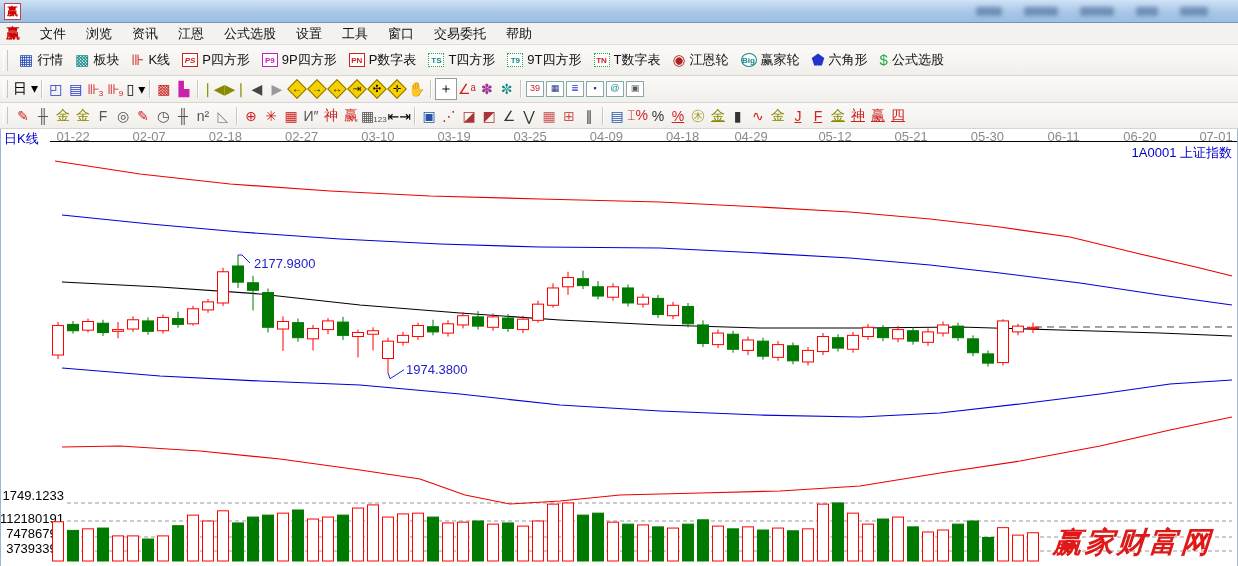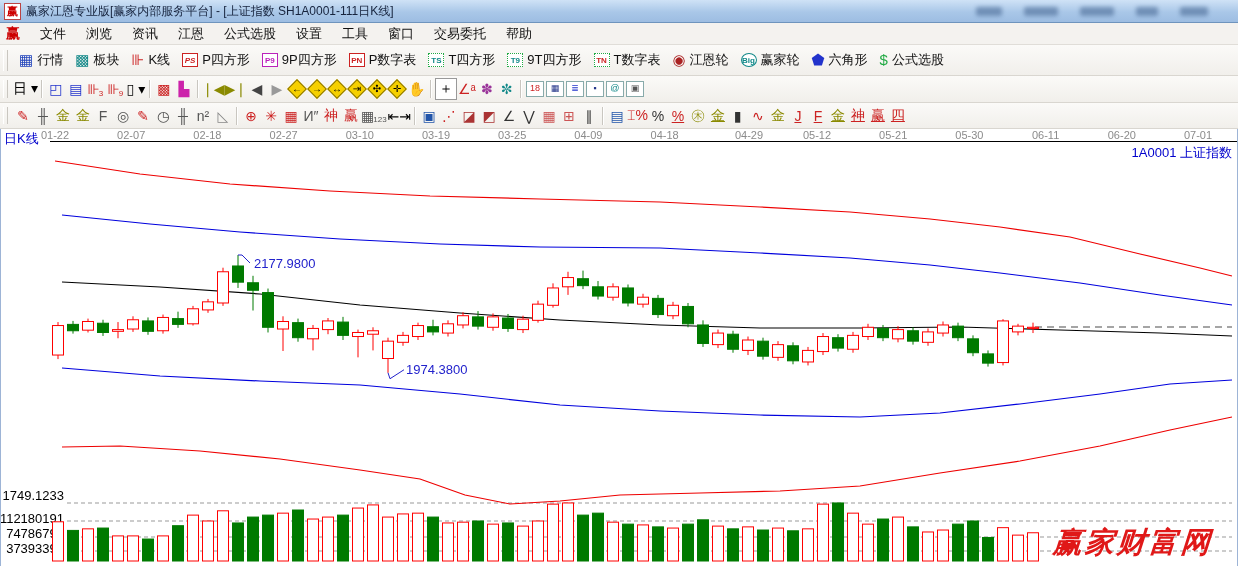--- a/index.html
+++ b/index.html
@@ -42,39 +42,38 @@
     font-size:9px;text-align:center;display:inline-block;}
   .diamond{position:relative;width:18px;height:18px;display:inline-block;}
   .diamond .d{position:absolute;left:2px;top:2px;width:14px;height:14px;background:#f6d000;
     border:1px solid #8a7400;transform:rotate(45deg);box-sizing:border-box;}
   .diamond .a{position:absolute;left:0;top:1px;width:18px;text-align:center;font-size:10px;color:#000;line-height:16px;}
 
   
   .chart-area{position:absolute;left:0;top:129px;width:1238px;height:536px;background:#fff;}
   .chart-area svg{position:absolute;left:0;top:0;}
   .date-row{position:absolute;left:0;top:0;width:100%;height:12px;}
-  .date-row span{position:absolute;top:0;transform:translateX(-50%);font-size:11px;color:#8b8b8b;white-space:nowrap;}
+  .date-row span{position:absolute;top:0;transform:translateX(-50%);font-size:13px;color:#8b8b8b;white-space:nowrap;margin-left:18px;}
   .top-line{position:absolute;left:50px;right:0;top:12px;height:1px;background:#000;}
   .pane-label{position:absolute;left:4px;top:1px;font-size:13px;color:#0000cc;}
   .symbol-label{position:absolute;right:6px;top:15px;font-size:13px;color:#0000cc;}
   .ind-row{position:absolute;left:0;top:16px;height:15px;width:100%;font-size:13px;}
   .ind-row span{position:absolute;white-space:nowrap;}
   .edge-l{position:absolute;left:0;top:0;bottom:3px;width:1px;background:#9db4d6;}
   .edge-r{position:absolute;right:0;top:0;bottom:3px;width:1px;background:#9db4d6;}
   .bottom-strip{position:absolute;left:0;right:0;bottom:0;height:3px;
     background:linear-gradient(#45459a,#20205e);}
 </style>
 </head>
 <body>
 
 <div class="app">
 
   <div class="titlebar">
     <span class="win-icon">赢</span>
-    <span class="win-title">赢家江恩专业版[赢家内部服务平台] - [上证指数  SH1A0001-111日K线]</span>
     <span class="tb-blur" id="tb-blur">
         <span style="width: 26px;"></span>
         <span style="width: 34px;"></span>
         <span style="width: 34px;"></span>
         <span style="width: 22px;"></span>
         <span style="width: 28px;"></span>
       </span>
   </div>
 
   <div class="menubar" id="menubar">
@@ -236,21 +235,21 @@
         <span>∠ᵃ</span>
       </span>
       <span class="ticon" style="color: rgb(153, 51, 153);">
         <span>✽</span>
       </span>
       <span class="ticon" style="color: rgb(17, 136, 136);">
         <span>✼</span>
       </span>
       <span class="tsep"></span>
       <span class="ticon">
-        <span class="boxed" style="color: rgb(204, 34, 34);">18</span>
+        <span class="boxed" style="color: rgb(204, 34, 34);">39</span>
       </span>
       <span class="ticon">
         <span class="boxed" style="color: rgb(34, 51, 136);">▦</span>
       </span>
       <span class="ticon">
         <span class="boxed" style="color: rgb(34, 51, 204);">≣</span>
       </span>
       <span class="ticon">
         <span class="boxed" style="color: rgb(34, 51, 136);">▪</span>
       </span>
@@ -403,21 +402,21 @@
     <div class="date-row" id="date-row">
         <span style="left: 55px;">01-22</span>
         <span style="left: 131.2px;">02-07</span>
         <span style="left: 207.4px;">02-18</span>
         <span style="left: 283.6px;">02-27</span>
         <span style="left: 359.8px;">03-10</span>
         <span style="left: 436px;">03-19</span>
         <span style="left: 512.2px;">03-25</span>
         <span style="left: 588.4px;">04-09</span>
         <span style="left: 664.6px;">04-18</span>
-        <span style="left: 733px; padding-left: 32px;">04-29</span>
+        <span style="left: 717px; padding-left: 32px;">04-29</span>
         <span style="left: 817px;">05-12</span>
         <span style="left: 893.2px;">05-21</span>
         <span style="left: 969.4px;">05-30</span>
         <span style="left: 1045.6px;">06-11</span>
         <span style="left: 1121.8px;">06-20</span>
         <span style="left: 1198px;">07-01</span>
       </div>
     <div class="top-line"></div>
     <span class="symbol-label">1A0001  上证指数</span>
     <svg id="chart-svg" width="1238" height="437" viewBox="0 0 1238 437">

